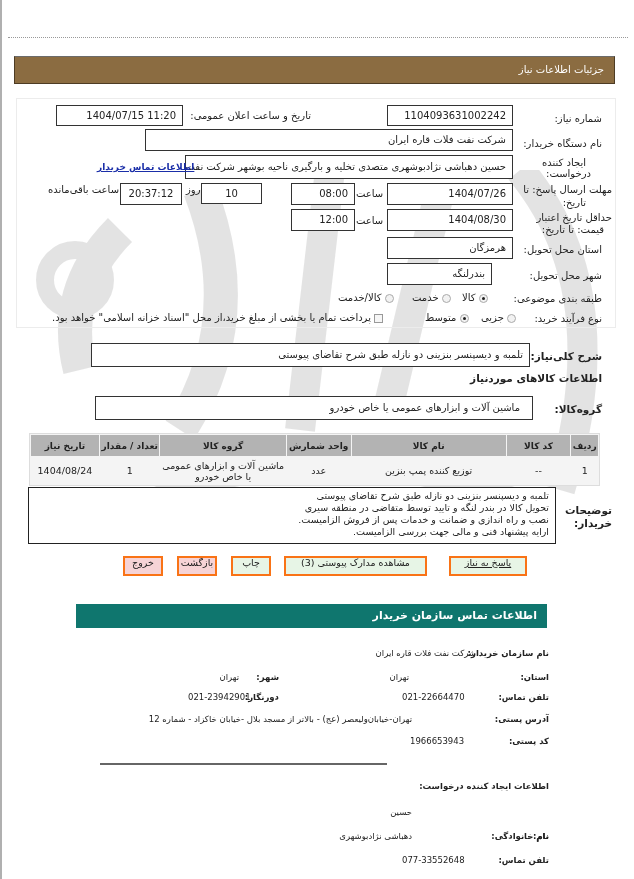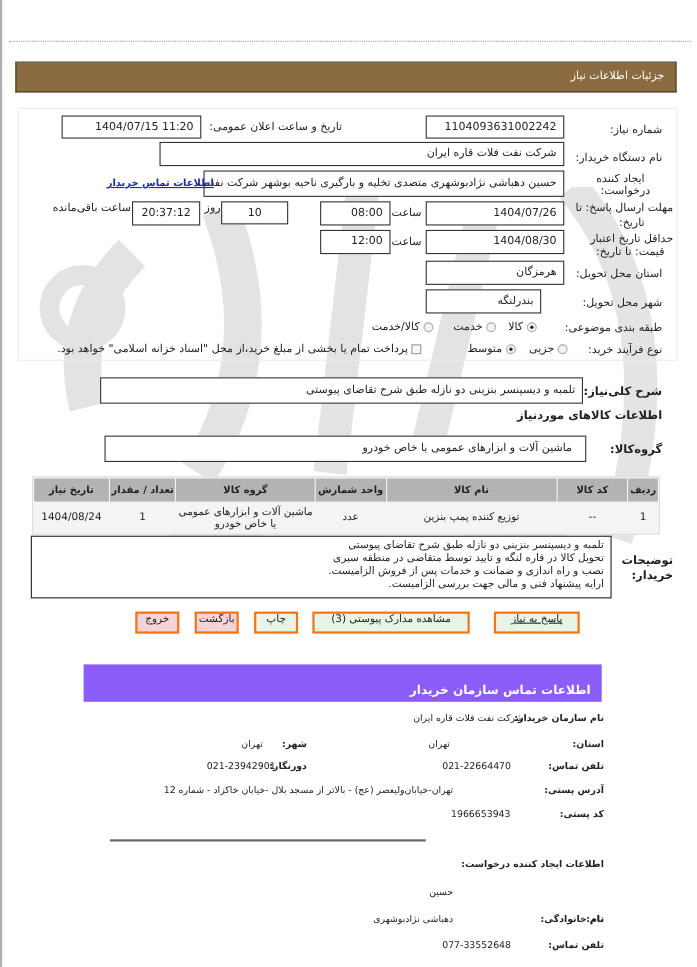--- a/index.html
+++ b/index.html
@@ -31,21 +31,21 @@
   .chk { display: inline-block; width: 9px; height: 9px; border: 1px solid #999; background: #f6f6f6; vertical-align: middle; }
   .opt { position: absolute; direction: rtl; font-size: 10px; white-space: nowrap; }
   .bold-lbl { position: absolute; direction: rtl; font-weight: bold; font-size: 10.5px; }
   table.items { position: absolute; left: 29px; top: 433px; width: 571px; border-collapse: separate; border-spacing: 1px; direction: rtl; background: #f4f4f4; border: 1px solid #ddd; }
   table.items th { background: #b3b3b3; font-weight: bold; font-size: 9px; height: 21px; color: #222; }
   table.items td { background: #f4f4f4; font-size: 9.5px; text-align: center; height: 27px; line-height: 11px; }
   .notes-box { position: absolute; left: 28px; top: 487px; width: 528px; height: 57px; border: 1px solid #222; background: #fff; direction: rtl; padding: 2px 6px; font-size: 9.5px; line-height: 12px; }
   .btn { position: absolute; top: 556px; height: 20px; border: 2px solid #f97316; font-size: 9.5px; text-align: center; line-height: 10px; direction: rtl; overflow: hidden; padding-top: 0; }
   .btn.green { background: #e7f5e6; }
   .btn.pink { background: #f6d3d6; }
-  .header2 { position: absolute; left: 76px; top: 604px; width: 471px; height: 24px; background: #8b5cf6; color: #fff; direction: rtl; padding: 17px 10px; font-weight: bold; font-size: 11px; }
+  .header2 { position: absolute; left: 76px; top: 604px; width: 471px; height: 24px; background: #0f766e; color: #fff; direction: rtl; padding: 5px 10px; font-weight: bold; font-size: 11px; }
   .c-lbl { position: absolute; direction: rtl; font-weight: bold; font-size: 8.5px; }
   .c-val { position: absolute; direction: rtl; font-size: 8.5px; white-space: nowrap; }
   .c-val.ltr { direction: ltr; }
   .sep { position: absolute; left: 100px; top: 763px; width: 287px; border-top: 2px solid #666; }
 </style>
 </head>
 <body>
 
 <div class="left-bar"></div>
 <div class="dotted-rule"></div>
@@ -139,21 +139,21 @@
       <td>1</td>
       <td>1404/08/24</td>
     </tr>
   </tbody>
 </table>
 
 <div class="bold-lbl" style="right:22px; top:504px;">توضیحات</div>
 <div class="bold-lbl" style="right:22px; top:517px;">خریدار:</div>
 <div class="notes-box">
   <div>تلمبه و دیسپنسر بنزینی دو نازله طبق شرح تقاضای پیوستی</div>
-  <div>تحویل کالا در قاره لنگه و تایید توسط متقاضی در منطقه سیری</div>
+  <div>تحویل کالا در بندر لنگه و تایید توسط متقاضی در منطقه سیری</div>
   <div>نصب و راه اندازی و ضمانت و خدمات پس از فروش الزامیست.</div>
   <div>ارایه پیشنهاد فنی و مالی جهت بررسی الزامیست.</div>
 </div>
 
 <div class="btn green" style="left:449px; width:78px;text-decoration:underline;">پاسخ به نیاز</div>
 <div class="btn green" style="left:284px; width:143px;">مشاهده مدارک پیوستی (3)</div>
 <div class="btn green" style="left:231px; width:40px;">چاپ</div>
 <div class="btn pink" style="left:177px; width:40px;">بازگشت</div>
 <div class="btn pink" style="left:123px; width:40px;">خروج</div>
 

